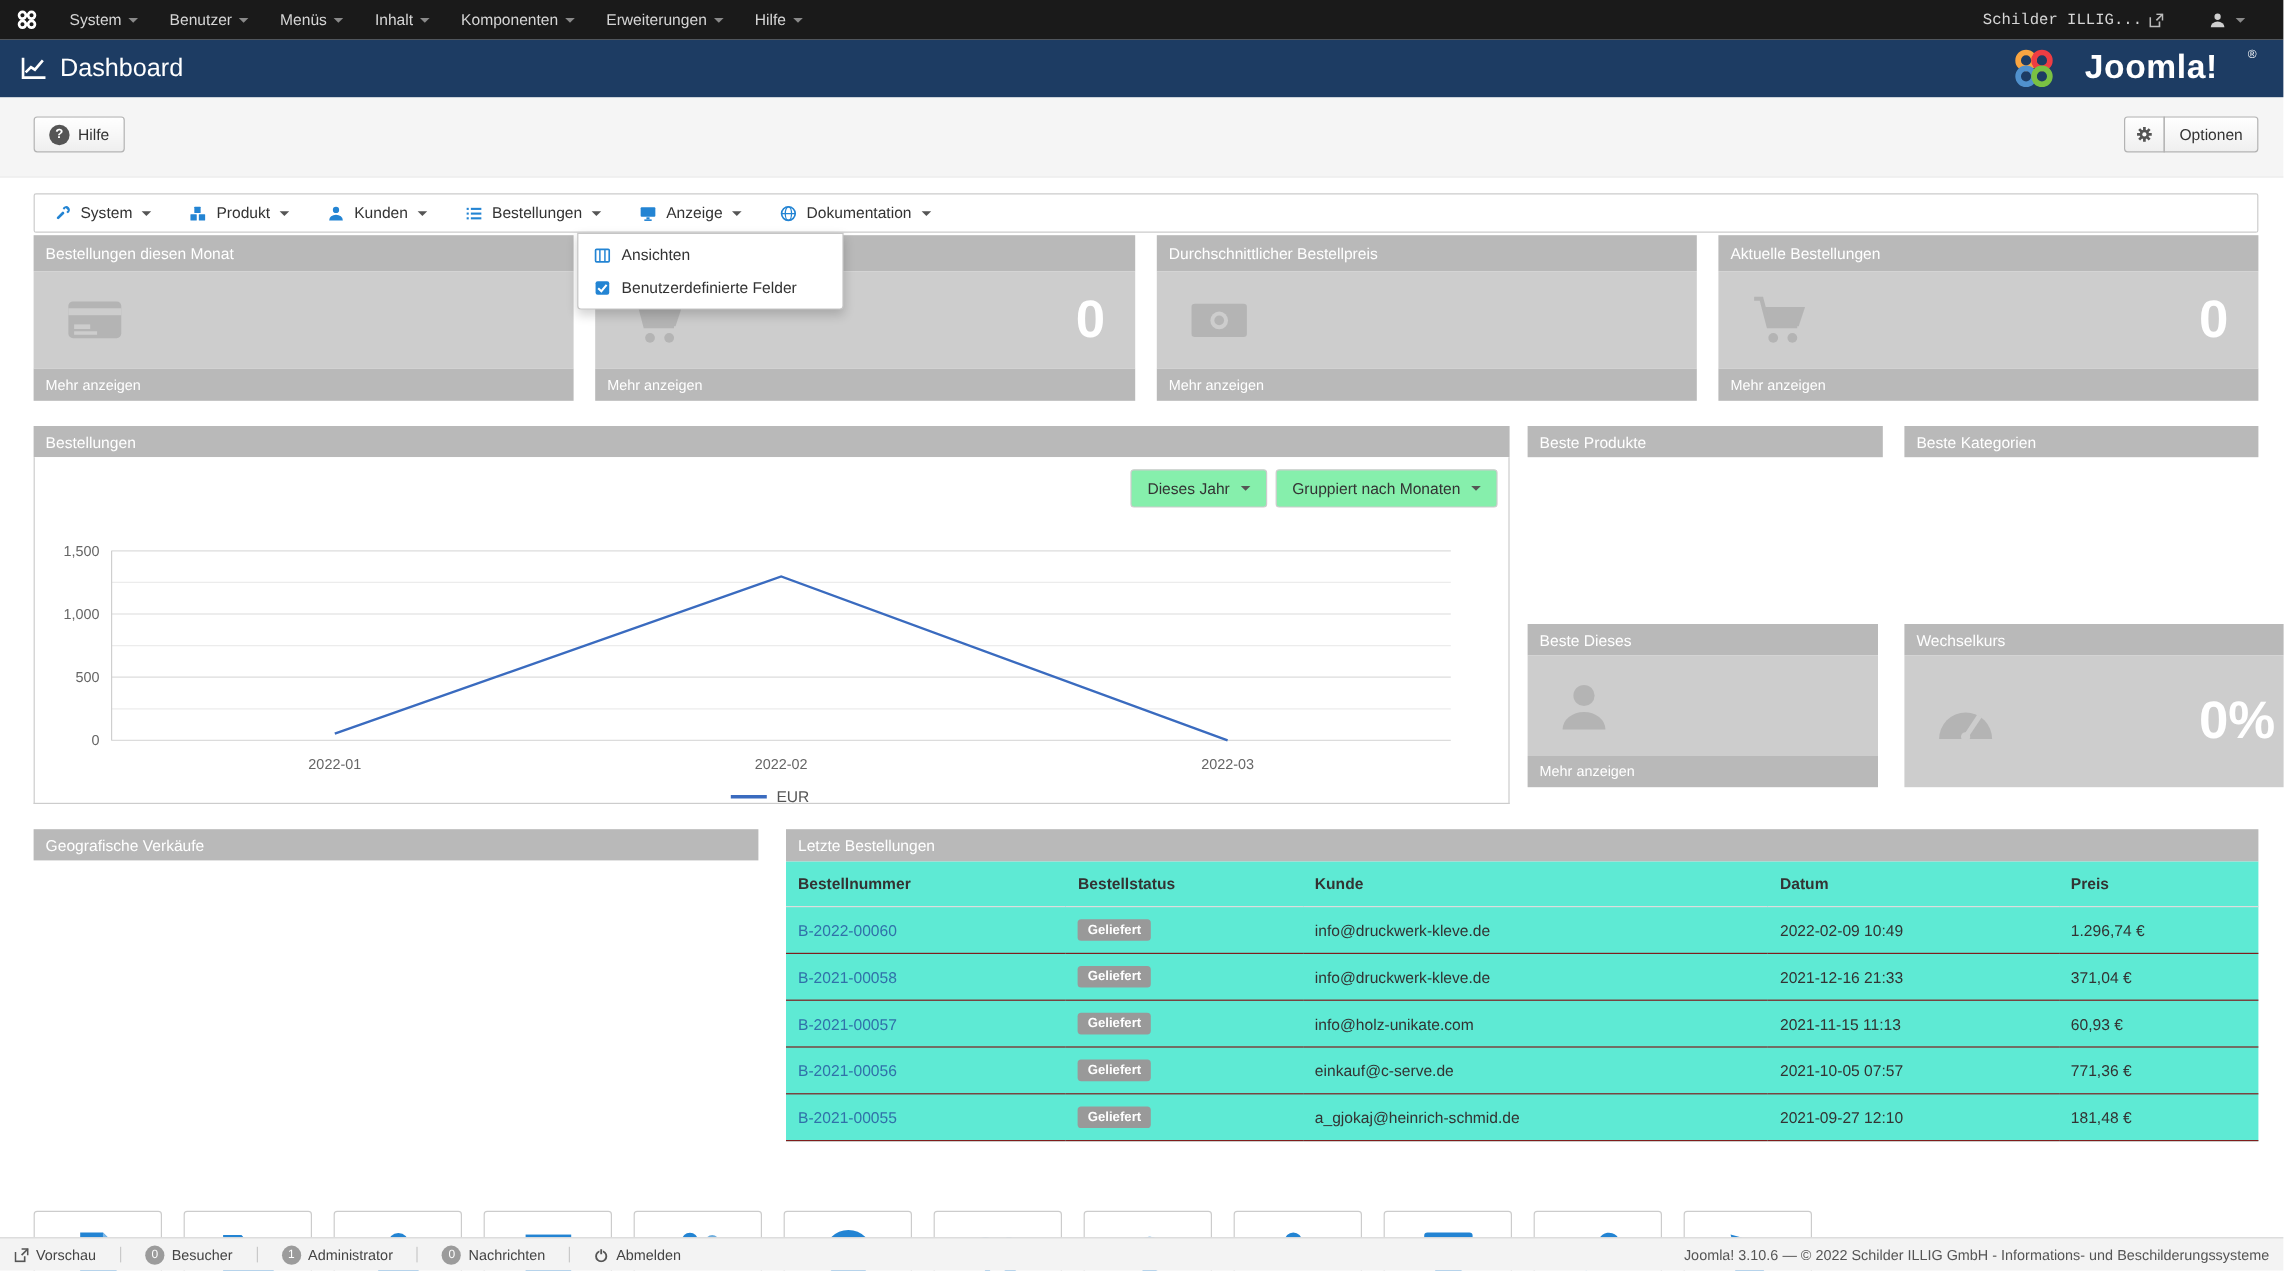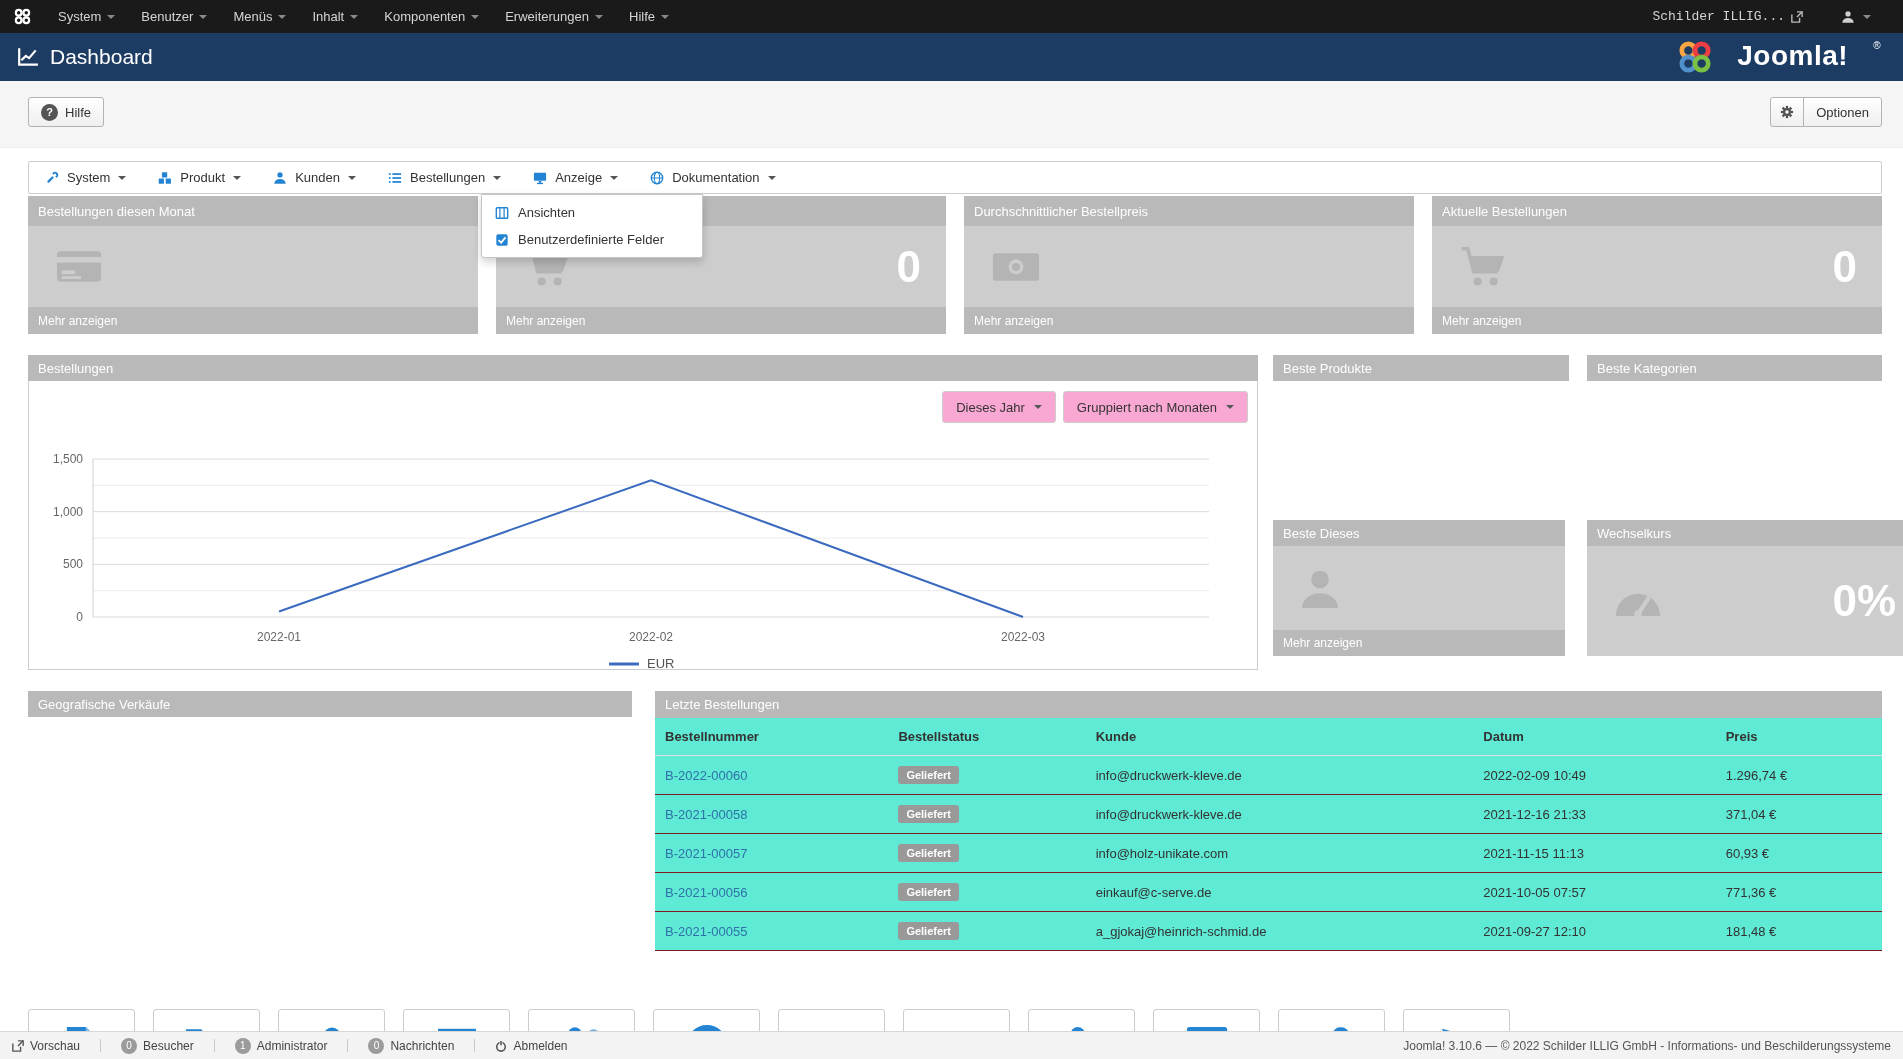--- a/index.html
+++ b/index.html
@@ -67,21 +67,21 @@
     align-items:center; padding:0 10px; cursor:pointer; }
 
   
   .panel-h { height:26px; background:#b9b9b9; color:#fff; font-size:13px; display:flex;
     align-items:center; padding:0 10px; }
 
   .orders-panel { position:absolute; left:28px; top:355px; width:1230px; height:315px; }
   .orders-body { position:absolute; top:26px; left:0; right:0; bottom:0; background:#fff;
     border:1px solid #ccc; border-top:none; }
   .chart-filters { position:absolute; top:10px; right:9px; display:flex; gap:7px; }
-  .filter-btn { border:1px solid #ccc; background:#f9a8d4; border-radius:3px; height:32px;
+  .filter-btn { border:1px solid #ccc; background:#86efac; border-radius:3px; height:32px;
     font-size:13px; color:#333; display:flex; align-items:center; padding:0 13px; gap:9px; cursor:pointer; }
   .orders-chart-svg { position:absolute; left:0; top:64px; }
 
   .bp-h { position:absolute; left:1273px; top:355px; width:296px; }
   .bk-h { position:absolute; left:1587px; top:355px; width:295px; }
 
   .customers-card { position:absolute; left:1273px; top:520px; width:292px; height:136px; }
   .customers-card .card-b { height:84px; }
   .customers-card .card-icon { margin-left:26px; }
   .exchange-card { position:absolute; left:1587px; top:520px; width:336px; height:136px; }

